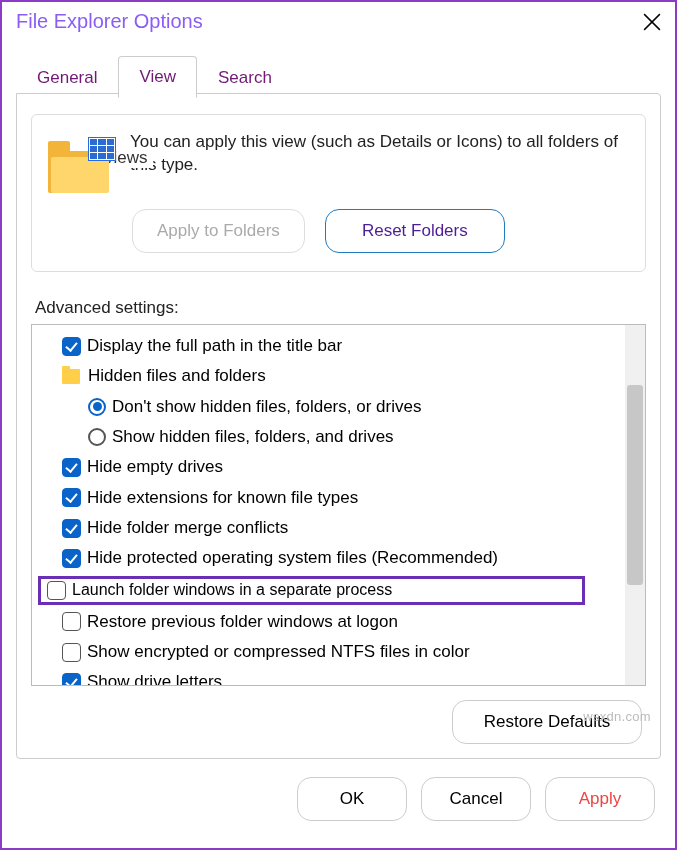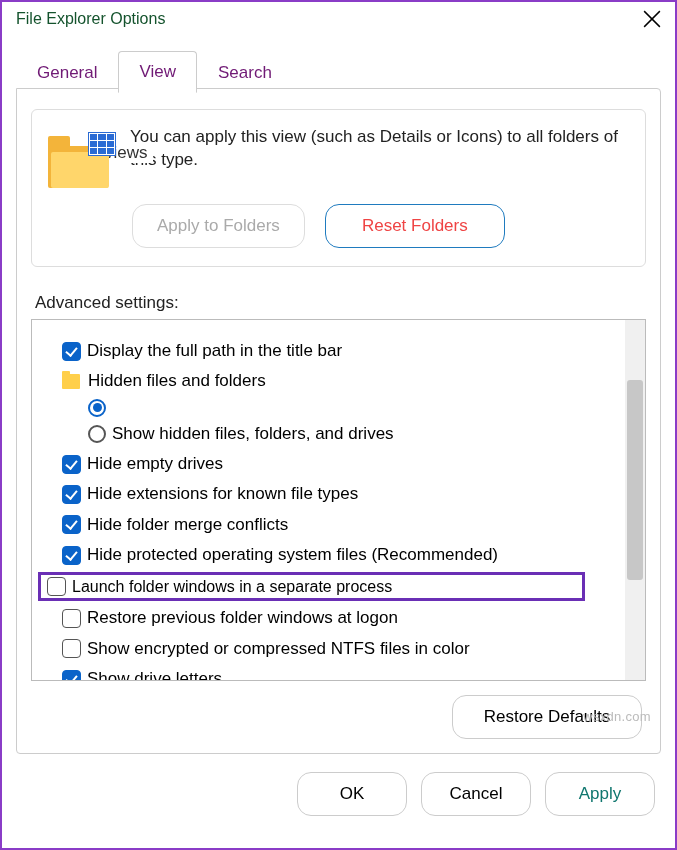--- a/index.html
+++ b/index.html
@@ -1,58 +1,58 @@
 <!DOCTYPE html>
 <html><head>
 <meta charset="utf-8">
 <style>
 * { box-sizing: border-box; margin: 0; padding: 0; font-family: "Segoe UI", Arial, sans-serif; }
 body { width: 677px; height: 850px; border: 2px solid #8a3cc7; background: #fff; overflow: hidden; }
 .titlebar { display: flex; align-items: center; justify-content: space-between; padding: 8px 14px 6px 14px; }
-.titlebar-title { font-size: 16px; color: #14532d; }
+.titlebar-title { font-size: 20px; color: #8b5cf6; }
 .close-x { width: 18px; height: 18px; cursor: pointer; }
 .tabs { display: flex; align-items: flex-end; padding: 0 14px; margin-top: 12px; }
 .tab { padding: 10px 20px 10px 20px; font-size: 17px; color: #701a75; cursor: pointer; border: 1px solid transparent; border-bottom: none; position: relative; top: 5px; background: #fff; }
 .tab.active { border: 1px solid #ccc; border-bottom: 1px solid #fff; border-radius: 4px 4px 0 0; background: #fff; z-index: 2; }
 .panel { margin: 0 14px 0 14px; border: 1px solid #ccc; border-radius: 0 4px 4px 4px; padding: 14px 14px 10px 14px; background: #fff; position: relative; }
 .fieldset { border: 1px solid #ddd; border-radius: 6px; padding: 16px 16px 18px 16px; position: relative; margin-top: 6px; }
 .fieldset-legend { position: absolute; top: -12px; left: 14px; background: #fff; padding: 0 6px; font-size: 17px; color: #333; margin-top: 45px; }
 .fv-row { display: flex; gap: 16px; }
 .folder-icon { width: 66px; height: 58px; position: relative; flex: 0 0 auto; margin-top: 4px; }
 .folder-back { position: absolute; left: 0; bottom: 0; width: 60px; height: 42px; background: #f3b43a; border-radius: 2px 6px 2px 2px; }
 .folder-tab { position: absolute; left: 0; top: 6px; width: 22px; height: 12px; background: #f3b43a; border-radius: 2px 2px 0 0; }
 .folder-front { position: absolute; left: 3px; bottom: 0; width: 58px; height: 36px; background: #ffd66b; border-radius: 2px; }
 .folder-grid { position: absolute; right: -2px; top: 2px; width: 28px; height: 24px; background: #fff; border: 1px solid #2a6bd4; display: grid; grid-template-columns: repeat(3,1fr); grid-template-rows: repeat(3,1fr); gap: 1px; padding: 1px; }
 .folder-grid div { background: #2a6bd4; }
 .fv-text { font-size: 17px; color: #222; line-height: 1.35; }
 .fv-buttons { display: flex; gap: 20px; margin-top: 16px; margin-left: 84px; }
 .btn { height: 44px; padding: 0 24px; font-size: 17px; border-radius: 14px; background: #fff; cursor: pointer; display: inline-flex; align-items: center; justify-content: center; }
 .btn-disabled { border: 1px solid #ddd; color: #aaa; cursor: default; }
-.btn-normal { border: 1.5px solid #1f7bbf; color: #ef4444; min-width: 180px; }
+.btn-normal { border: 1.5px solid #1f7bbf; color: #4c1d95; min-width: 180px; }
 .adv-label { font-size: 17px; color: #222; margin: 26px 0 6px 4px; }
 .adv-wrap { position: relative; }
-.listbox { border: 1px solid #bbb; height: 362px; overflow: hidden; padding: 16px 0 0 0; background: #fff; position: relative; }
+.listbox { border: 1px solid #bbb; height: 362px; overflow: hidden; padding: 6px 0 0 0; background: #fff; position: relative; }
 .scrollbar { position: absolute; right: 0; top: 0; bottom: 0; width: 20px; background: #f0f0f0; }
 .scroll-thumb { position: absolute; right: 2px; top: 60px; width: 16px; height: 200px; background: #c7c7c7; border-radius: 3px; }
 .item { display: flex; align-items: center; gap: 6px; padding: 2px 22px 2px 10px; font-size: 17px; color: #000; line-height: 1.55; white-space: nowrap; }
 .indent1 { padding-left: 30px; }
 .indent2 { padding-left: 56px; }
 .chk { width: 19px; height: 19px; border: 1.5px solid #555; border-radius: 4px; flex: 0 0 auto; display: inline-flex; align-items: center; justify-content: center; background: #fff; cursor: pointer; }
 .chk.checked { background: #0a63c9; border-color: #0a63c9; }
 .chk.checked::after { content: ""; width: 5px; height: 9px; border: solid #fff; border-width: 0 2px 2px 0; transform: rotate(40deg); margin-bottom: 2px; }
 .radio { width: 18px; height: 18px; border: 2px solid #555; border-radius: 50%; flex: 0 0 auto; display: inline-flex; align-items: center; justify-content: center; background: #fff; cursor: pointer; }
 .radio.on { border-color: #0a63c9; }
 .radio.on::after { content: ""; width: 9px; height: 9px; background: #0a63c9; border-radius: 50%; }
 .mini-folder { width: 18px; height: 15px; background: #ffcf4a; border-radius: 1px; position: relative; flex: 0 0 auto; margin-right: 2px; }
 .mini-folder::before { content: ""; position: absolute; top: -3px; left: 0; width: 8px; height: 4px; background: #ffcf4a; border-radius: 1px 1px 0 0; }
 .highlight { border: 3px solid #6a2fb5; padding: 2px 6px 2px 6px; margin: 2px 60px 2px 6px; display: flex; align-items: center; gap: 6px; }
 .restore-row { display: flex; justify-content: flex-end; margin: 14px 4px 4px 0; }
 .bottom-buttons { display: flex; justify-content: flex-end; gap: 14px; padding: 18px 20px 0 0; }
 .btn-ghost { border: 1px solid #ccc; color: #000; min-width: 110px; }
-.btn-ghost.disabled { color: #0f766e; }
+.btn-ghost.disabled { color: #ef4444; }
 .watermark { position: absolute; right: 26px; bottom: 126px; font-size: 13px; color: #bbb; letter-spacing: 0.3px; }
 </style>
 </head>
 <body>
 
 <div class="titlebar">
   <span class="titlebar-title">File Explorer Options</span>
   <svg class="close-x" viewBox="0 0 16 16">
     <line x1="1" y1="1" x2="15" y2="15" stroke="#000" stroke-width="1.3"></line>
     <line x1="15" y1="1" x2="1" y2="15" stroke="#000" stroke-width="1.3"></line>
@@ -101,20 +101,21 @@
       <div class="item indent1">
           <span class="chk checked"></span>
           <span>Display the full path in the title bar</span>
         </div>
         <div class="item indent1">
           <span class="mini-folder"></span>
           <span>Hidden files and folders</span>
         </div>
         <div class="item indent2">
           <span class="radio on"></span>
+          <span>Don't show hidden files, folders, or drives</span>
         </div>
         <div class="item indent2">
           <span class="radio"></span>
           <span>Show hidden files, folders, and drives</span>
         </div>
         <div class="item indent1">
           <span class="chk checked"></span>
           <span>Hide empty drives</span>
         </div>
         <div class="item indent1">

